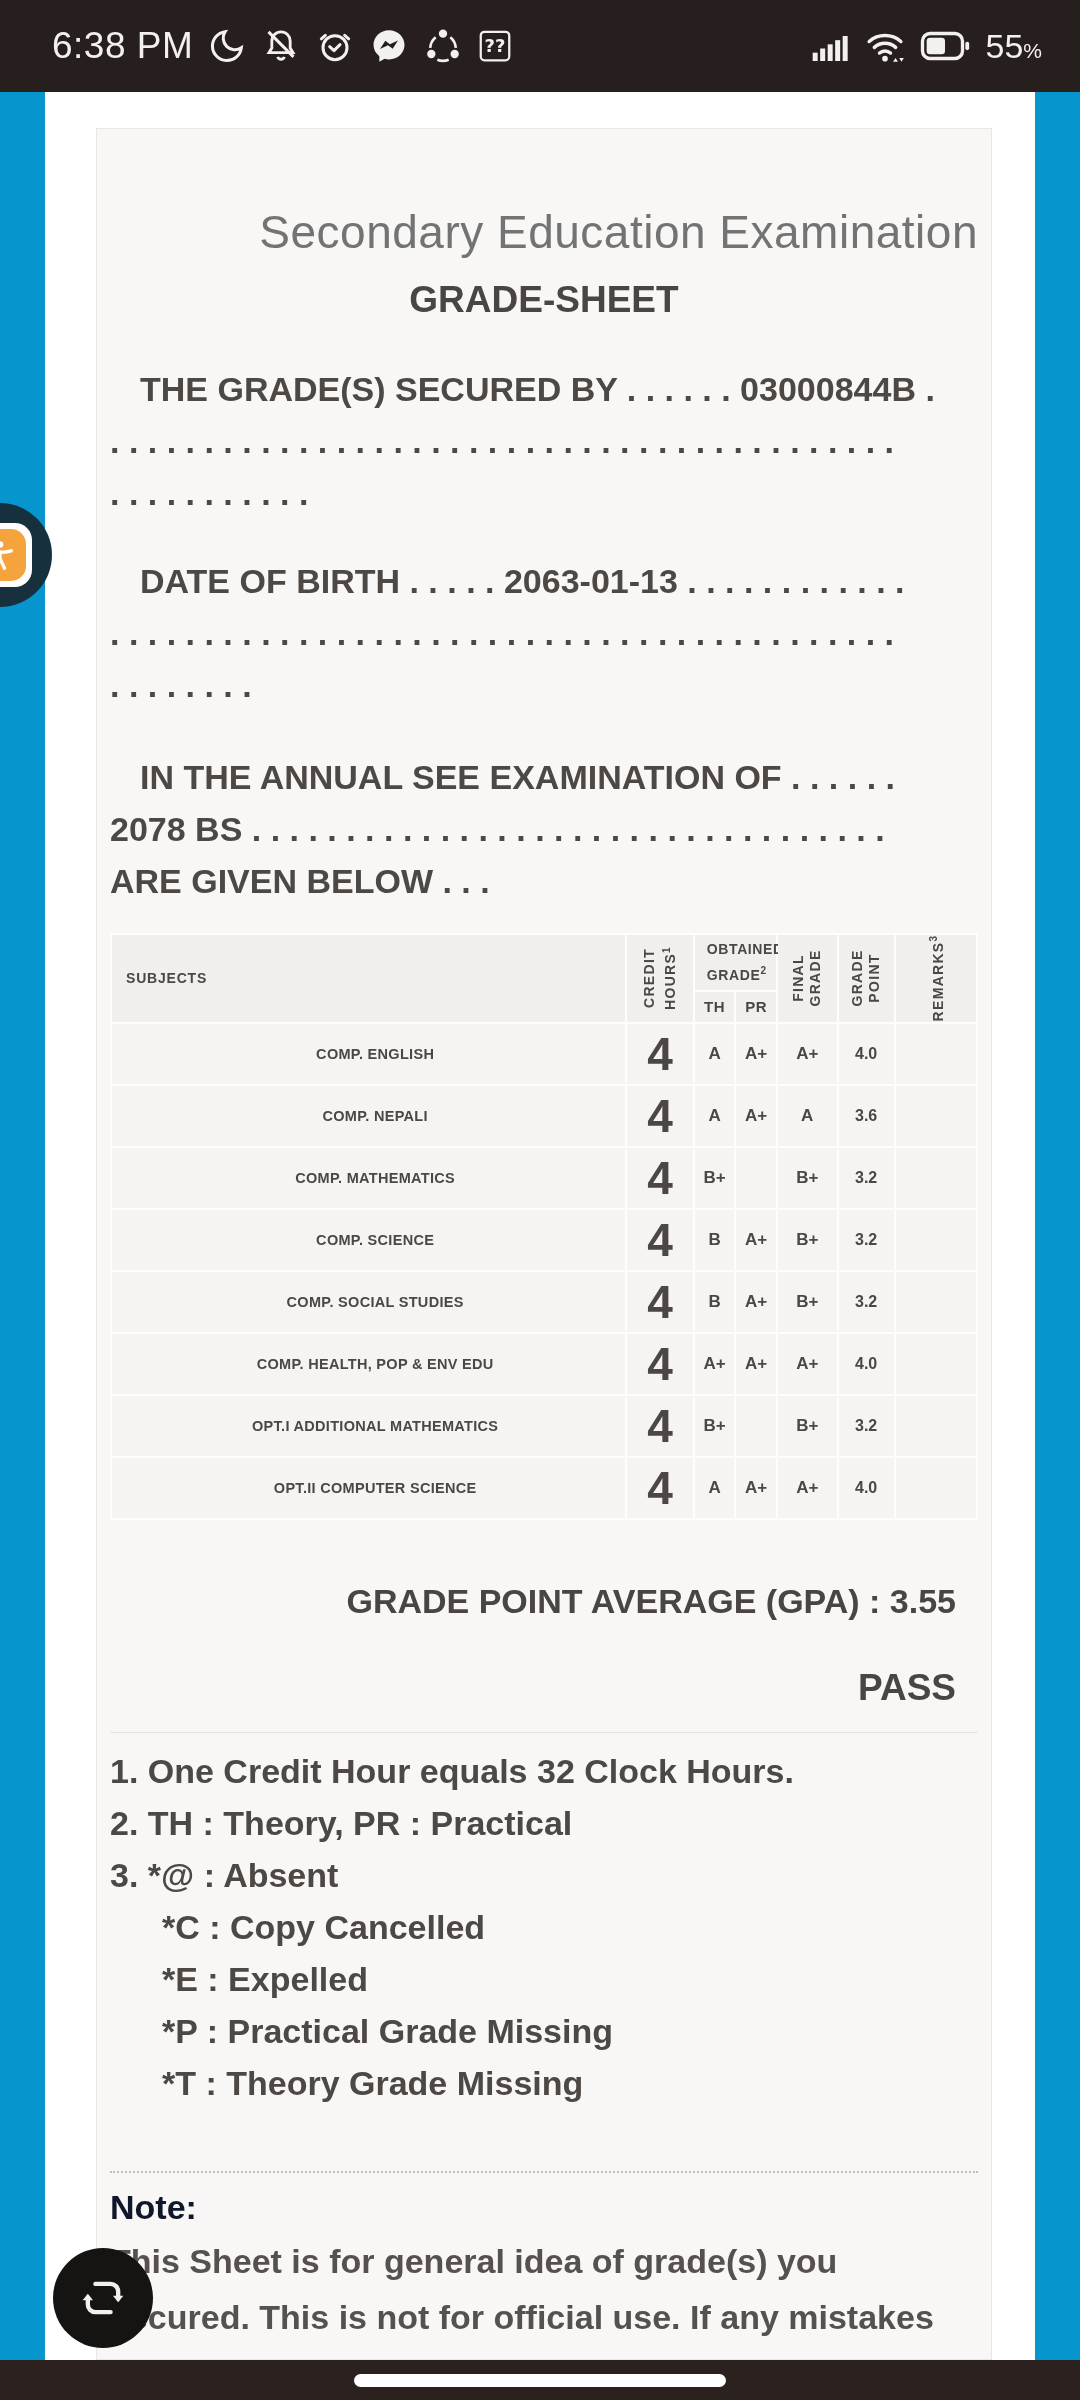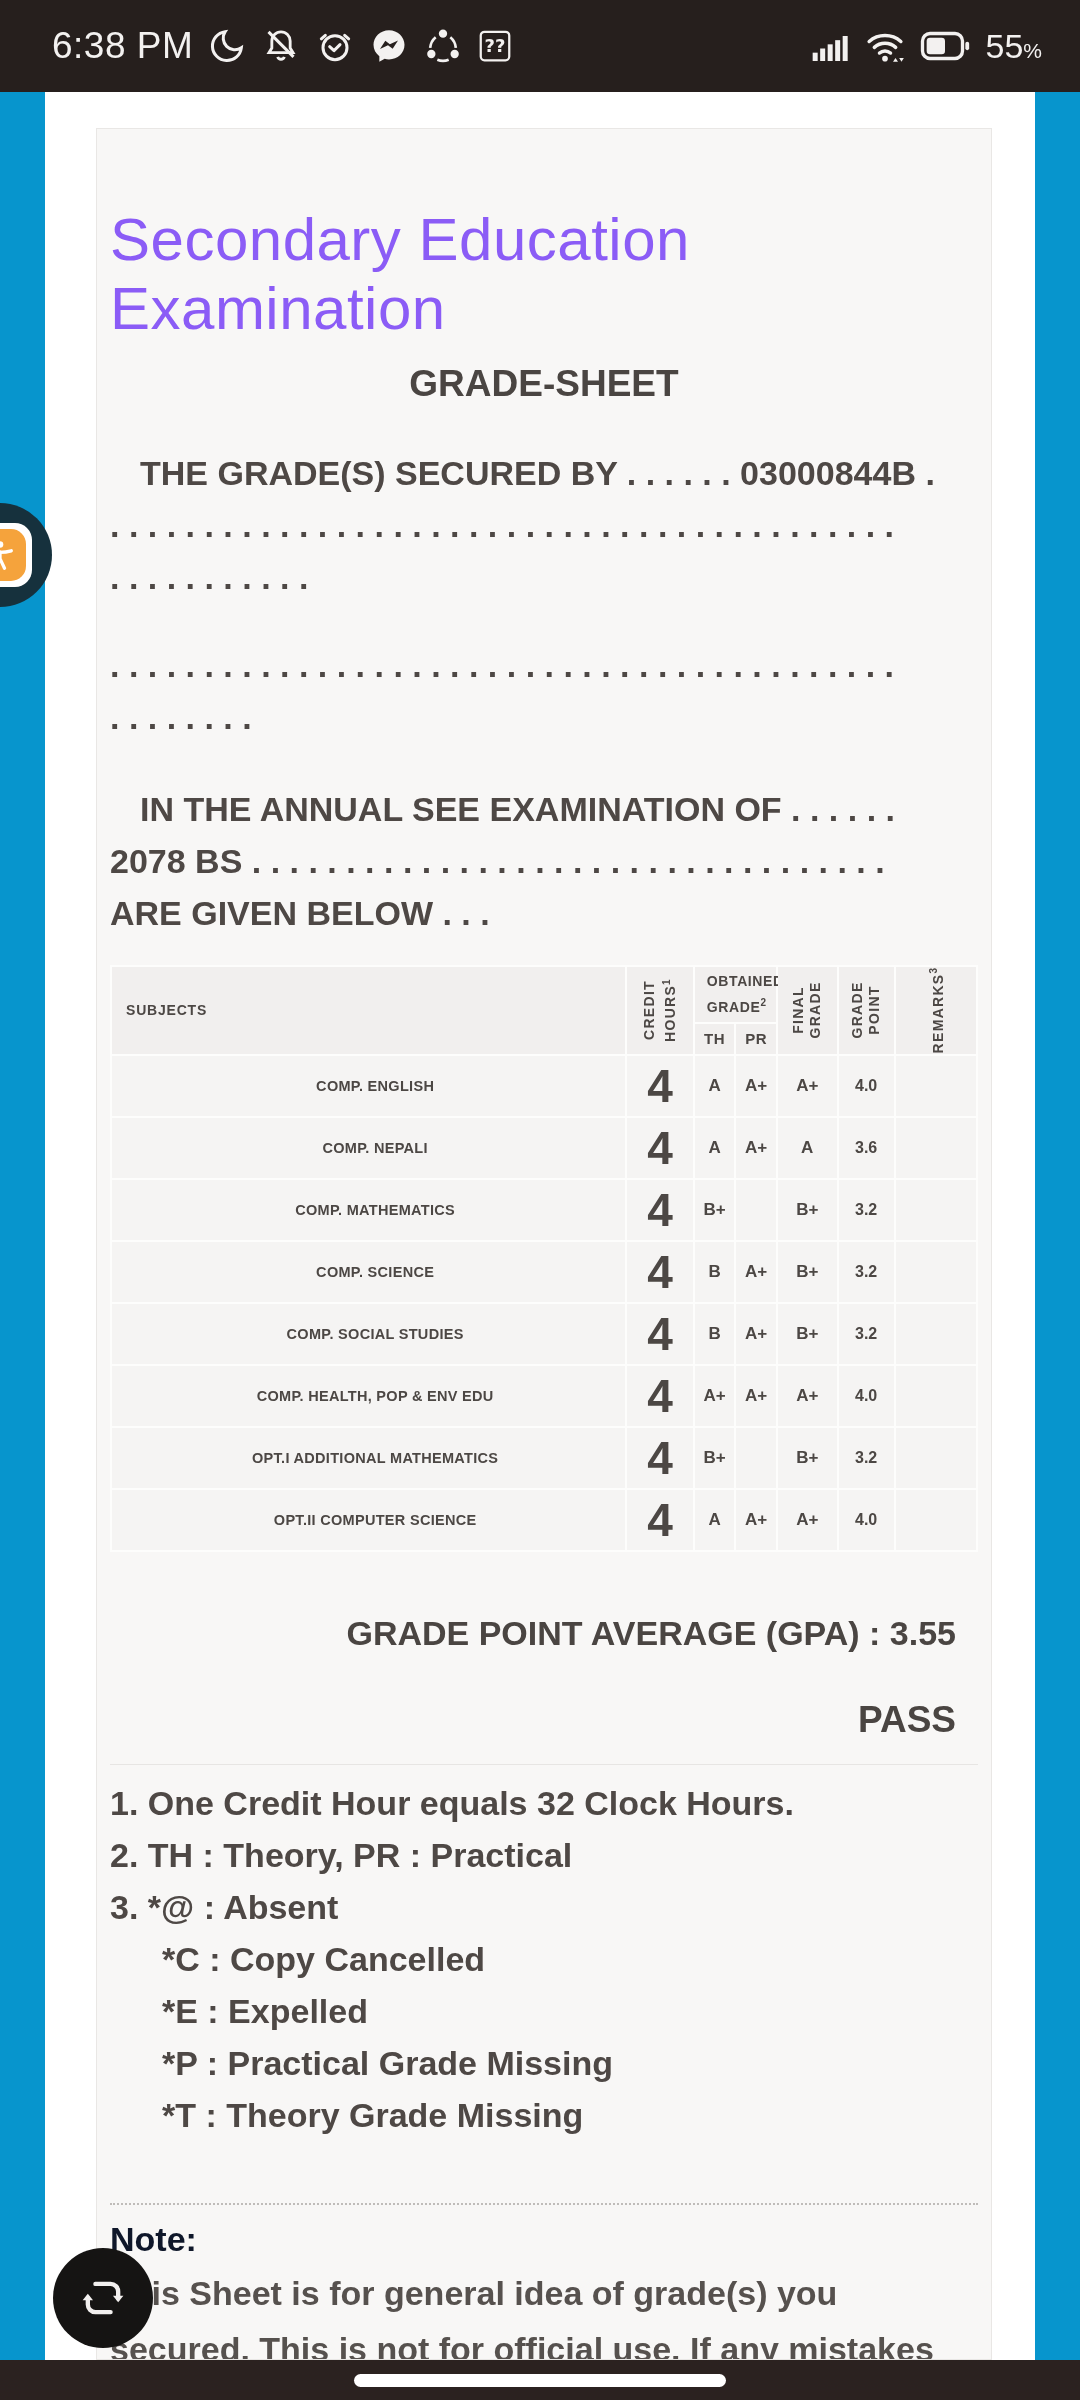--- a/index.html
+++ b/index.html
@@ -36,22 +36,22 @@
 
   
   .content { position:absolute; top:92px; left:45px; width:990px; bottom:40px; background:#ffffff; overflow:hidden; z-index:10; }
   .sheet-card {
     position:absolute; left:51px; top:36px; width:896px; bottom:0;
     background:#f8f7f6; border:1px solid #e9e7e5; box-sizing:border-box;
     padding:0 13px; overflow:hidden;
   }
 
   .sheet-title {
-    margin:76px 0 0 0; text-align:left; color:#8b5cf6;
-    font-size:60px; font-weight:400; letter-spacing:.5px;
+    margin:76px 0 0 0; text-align:right; color:#737373;
+    font-size:46px; font-weight:400; letter-spacing:.5px;
   }
   .sheet-subtitle {
     margin:20px 0 0 0; text-align:center; color:#4a4542;
     font-size:37px; font-weight:700;
   }
 
   .intro { color:#4e4845; font-weight:700; font-size:34px; }
   .intro-para { margin:0; }
   .intro-para.p1 { margin-top:42px; }
   .intro-para.p2 { margin-top:36px; }
@@ -200,20 +200,21 @@
     <h1 class="sheet-title">Secondary Education Examination</h1>
     <h2 class="sheet-subtitle">GRADE-SHEET</h2>
 
     <div class="intro">
       <div class="intro-para p1">
         <div class="doc-line indent">THE GRADE(S) SECURED BY . . . . . . 03000844B .</div>
         <div class="doc-line">. . . . . . . . . . . . . . . . . . . . . . . . . . . . . . . . . . . . . . . . . .</div>
         <div class="doc-line">. . . . . . . . . . .</div>
       </div>
       <div class="intro-para p2">
+        <div class="doc-line indent">DATE OF BIRTH . . . . . 2063-01-13 . . . . . . . . . . . .</div>
         <div class="doc-line">. . . . . . . . . . . . . . . . . . . . . . . . . . . . . . . . . . . . . . . . . .</div>
         <div class="doc-line">. . . . . . . .</div>
       </div>
       <div class="intro-para p3">
         <div class="doc-line indent">IN THE ANNUAL SEE EXAMINATION OF . . . . . .</div>
         <div class="doc-line">2078 BS . . . . . . . . . . . . . . . . . . . . . . . . . . . . . . . . . .</div>
         <div class="doc-line">ARE GIVEN BELOW . . .</div>
       </div>
     </div>
 

